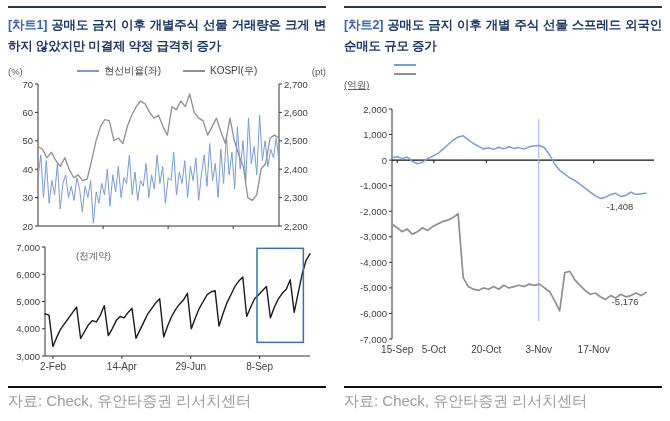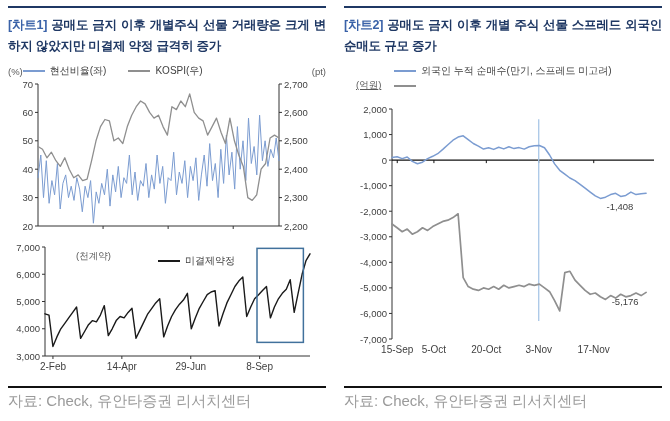--- a/index.html
+++ b/index.html
@@ -4,32 +4,32 @@
 <style>
   html,body{margin:0;padding:0;background:#fff;}
   body{font-family:"Liberation Sans","DejaVu Sans",sans-serif;}
   .page{width:670px;height:421px;box-sizing:border-box;display:flex;gap:18px;padding:6px 8px 8px 8px;background:#fff;}
   .panel{width:318px;box-sizing:border-box;display:flex;flex-direction:column;}
   .title{margin:0;border-top:2px solid #1f3864;padding-top:7px;font-size:12.5px;font-weight:bold;
          color:#1f3864;line-height:1.65;text-align:justify;letter-spacing:-0.2px;min-height:44px;}
   .title .tag{color:#3a62a8;margin-right:4px;}
   .unit{font-size:9.5px;color:#595959;}
   .unit-legend-row{display:flex;align-items:center;margin:4px 0 0 0;height:16px;}
-  .unit-legend-row .legend{flex:1;display:flex;gap:22px;}
+  .unit-legend-row .legend{flex:1;display:flex;justify-content:center;gap:22px;}
   .legend-item{display:inline-flex;align-items:center;font-size:10px;color:#404040;white-space:nowrap;}
   .swatch{display:inline-block;width:22px;height:2px;margin-right:5px;}
   svg{overflow:visible;display:block;}
   svg text{fill:#3f3f3f;font-family:"Liberation Sans","DejaVu Sans",sans-serif;}
   .c1bot-wrap{position:relative;margin-top:2px;}
   .overlay{position:absolute;}
   .divider{margin-top:auto;border-top:2px solid #111;height:0;}
   .source{font-size:15px;color:#9a9a9a;padding:4px 0 2px 0;}
   .c2-legend{position:relative;margin:5px 0 2px 0;min-height:38px;}
   .c2-legend .rows{margin-left:50px;display:flex;flex-direction:column;gap:7px;}
-  .c2-legend .unit{position:absolute;left:12px;top:15px;text-decoration:underline;}
+  .c2-legend .unit{position:absolute;left:0;top:15px;text-decoration:underline;}
 </style>
 </head>
 <body>
 
 <div class="page">
 
   <section class="panel">
     <h2 class="title"><span class="tag">[차트1]</span><span>공매도 금지 이후 개별주식 선물 거래량은 크게 변하지 않았지만 미결제 약정 급격히 증가</span></h2>
 
     <div class="unit-legend-row">
@@ -101,41 +101,34 @@
           <line x1="182.75" y1="115" x2="182.75" y2="118" stroke="#333"></line>
           <line x1="251.65" y1="115" x2="251.65" y2="118" stroke="#333"></line>
           <text x="44.95" y="129" text-anchor="middle" font-size="10" fill="#404040">2-Feb</text>
           <text x="113.85" y="129" text-anchor="middle" font-size="10" fill="#404040">14-Apr</text>
           <text x="182.75" y="129" text-anchor="middle" font-size="10" fill="#404040">29-Jun</text>
           <text x="251.65" y="129" text-anchor="middle" font-size="10" fill="#404040">8-Sep</text>
           <polyline points="37.0,72.8 41.0,74.1 44.9,105.5 48.9,95.9 52.8,87.8 56.8,82.3 60.7,76.9 64.7,71.4 68.6,66.0 72.6,97.3 76.6,90.5 80.5,83.7 84.5,79.6 88.4,80.9 92.4,74.1 96.3,64.6 100.3,94.6 104.2,87.8 108.2,79.6 112.1,75.5 116.1,76.9 120.1,71.4 124.0,67.3 128.0,97.3 131.9,89.1 135.9,80.9 139.8,72.8 143.8,67.3 147.7,61.9 151.7,57.8 155.7,95.9 159.6,85.0 163.6,75.5 167.5,68.7 171.5,63.2 175.4,59.1 179.4,52.3 183.3,87.8 187.3,76.9 191.3,67.3 195.2,60.5 199.2,53.7 203.1,51.0 207.1,49.6 211.0,85.0 215.0,72.8 218.9,61.9 222.9,53.7 226.9,45.5 230.8,40.1 234.8,36.0 238.7,75.5 242.7,66.0 246.6,57.8 250.6,53.7 254.5,49.6 258.5,45.5 262.4,76.9 266.4,66.0 270.4,57.8 274.3,52.3 278.3,48.2 282.2,38.7 286.2,71.4 290.1,52.3 294.1,33.3 298.0,19.6 302.0,12.8" fill="none" stroke="#1a1a1a" stroke-width="1.4" stroke-linejoin="round" stroke-linecap="round"></polyline>
           <rect x="249" y="7.362499999999995" width="46.375" height="94.0125" fill="none" stroke="#41719c" stroke-width="1.5"></rect>
         </svg>
       <span class="overlay unit" style="left:68px;top:9px">(천계약)</span>
-      <div class="overlay" style="left:150px;top:7px">
-        <span class="legend-item">
-            <i class="swatch" style="background: rgb(26, 26, 26);"></i>
-            <span>미결제약정</span>
-          </span>
-      </div>
     </div>
 
     <div class="divider"></div>
     <div class="source">자료: Check, 유안타증권 리서치센터</div>
   </section>
 
   <section class="panel">
     <h2 class="title"><span class="tag">[차트2]</span><span>공매도 금지 이후 개별 주식 선물 스프레드 외국인 순매도 규모 증가</span></h2>
 
     <div class="c2-legend">
       <span class="unit">(억원)</span>
       <div class="rows">
         <span class="legend-item">
             <i class="swatch" style="background: rgb(123, 156, 209);"></i>
-            <span>외국인 누적 순매수(만기, 스프레드 미고려)</span>
           </span>
         <span class="legend-item">
             <i class="swatch" style="background: rgb(143, 143, 143);"></i>
           </span>
       </div>
     </div>
 
     <svg width="317" height="252">
         <line x1="48" y1="5" x2="48" y2="235" stroke="#333" stroke-width="1"></line>
         <line x1="45" y1="235" x2="48" y2="235" stroke="#333"></line>

